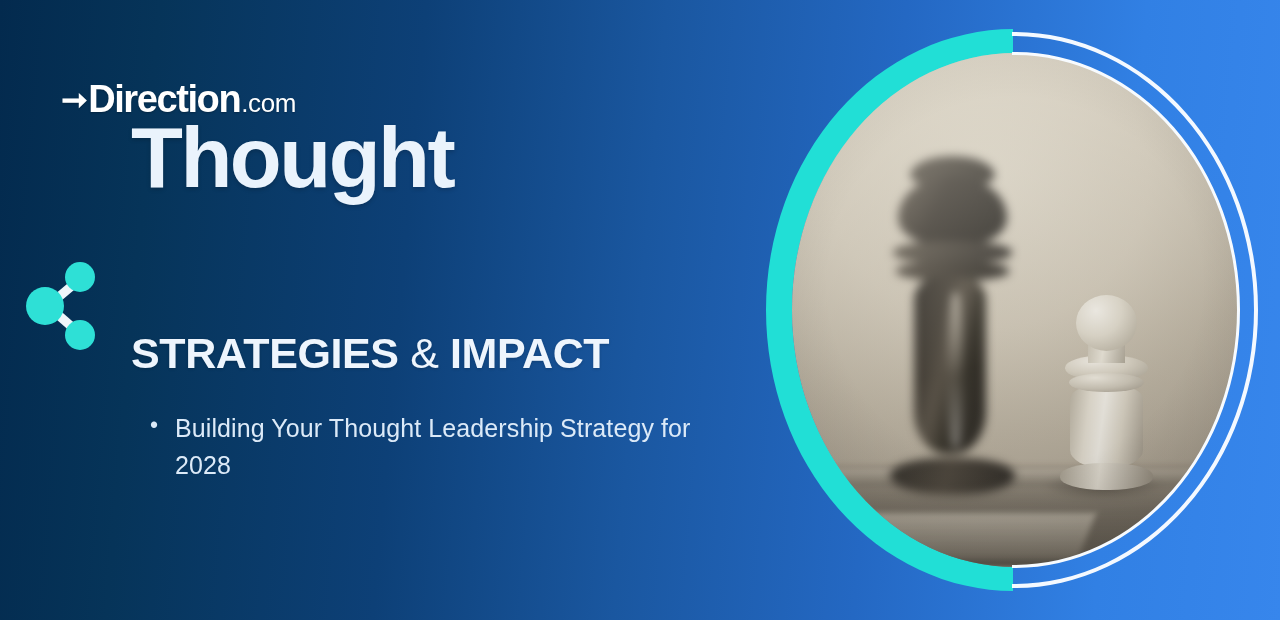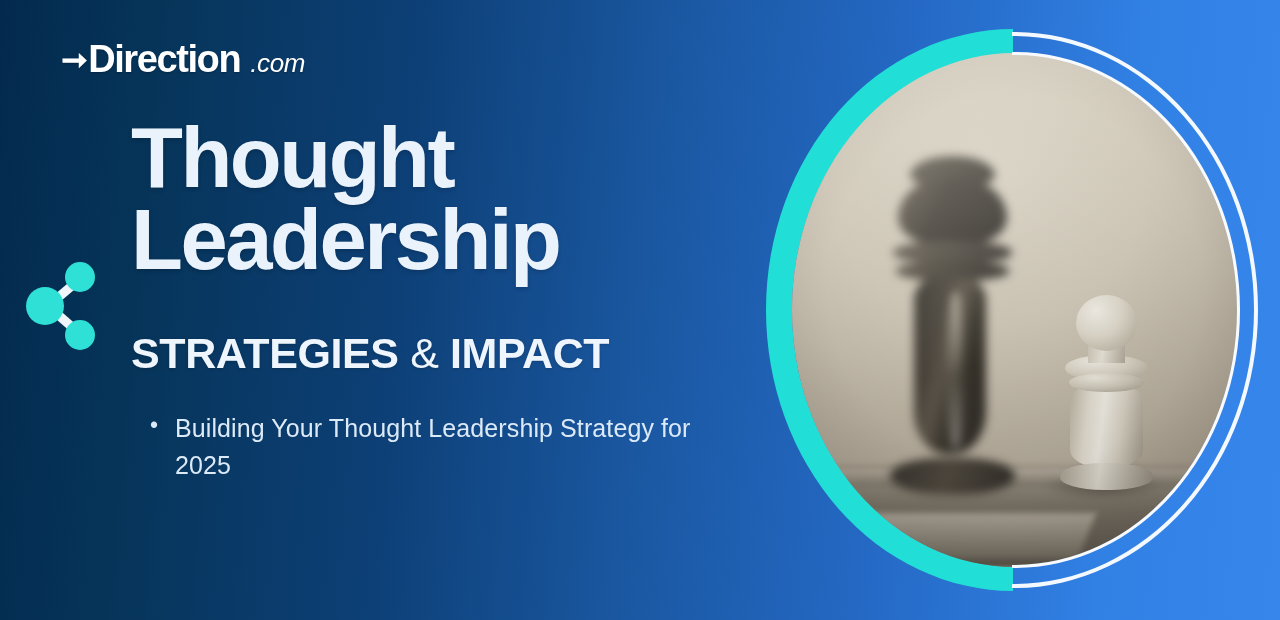--- a/index.html
+++ b/index.html
@@ -35,27 +35,27 @@
     display:inline-block;
     font-size:30px; line-height:1;
     font-weight:700;
     margin-right:1px;
     transform:translateY(-2px) scaleX(1.05);
   }
   #logo .brand {
     font-size:38px; line-height:1;
     font-weight:700;
     letter-spacing:-1.4px;
+    margin-top:40px;
   }
   #logo .tld {
     font-size:26px; line-height:1;
     font-weight:400;
     letter-spacing:-0.4px;
-    margin-left:10px;
-    font-style:italic;
+    margin-left:1px;
   }
 
   
   #share-icon {
     position:absolute; left:18px; top:258px;
     width:84px; height:96px;
   }
 
   
   #headline {
@@ -288,31 +288,30 @@
       <line x1="30" y1="48" x2="62" y2="21" stroke="#eef6fb" stroke-width="9" stroke-linecap="round"></line>
       <line x1="30" y1="48" x2="62" y2="76" stroke="#eef6fb" stroke-width="9" stroke-linecap="round"></line>
       <circle cx="62" cy="19" r="15" fill="#2ee0d6"></circle>
       <circle cx="62" cy="77" r="15" fill="#2ee0d6"></circle>
       <circle cx="27" cy="48" r="19" fill="#2ee0d6"></circle>
     </svg>
   </div>
 
   <div id="headline">
     <span class="line">Thought</span>
-    <span class="line">Leadership</span>
   </div>
 
   <div id="subhead">
     <span class="strong">STRATEGIES</span>
     <span class="amp">&amp;</span>
     <span class="strong">IMPACT</span>
   </div>
 
   <ul id="bullets">
-    <li>Building Your Thought Leadership Strategy for 2025</li>
+    <li>Building Your Thought Leadership Strategy for 2028</li>
   </ul>
 
   <div id="composition">
 
     <div class="cyan-ring"></div>
 
     <div class="photo">
       <div class="photo-inner">
 
         <div class="board"></div>

